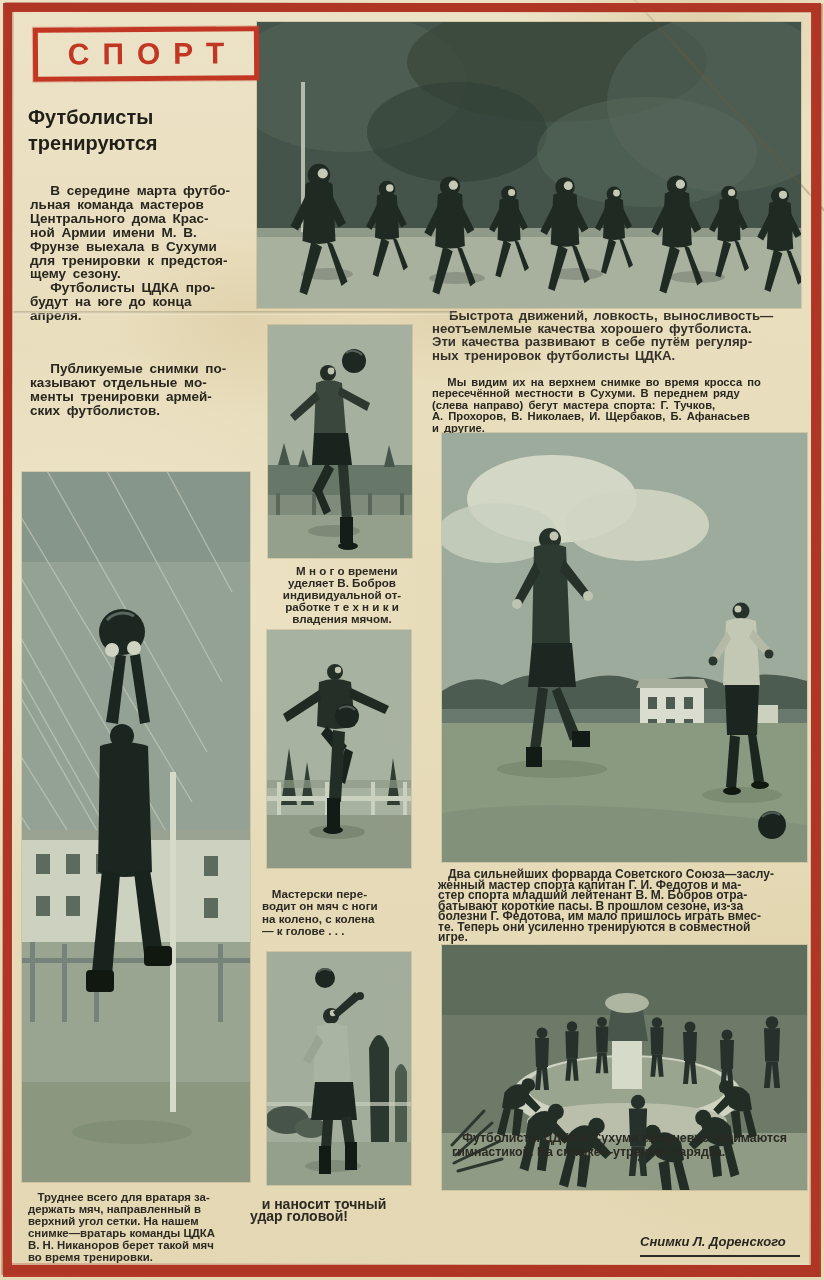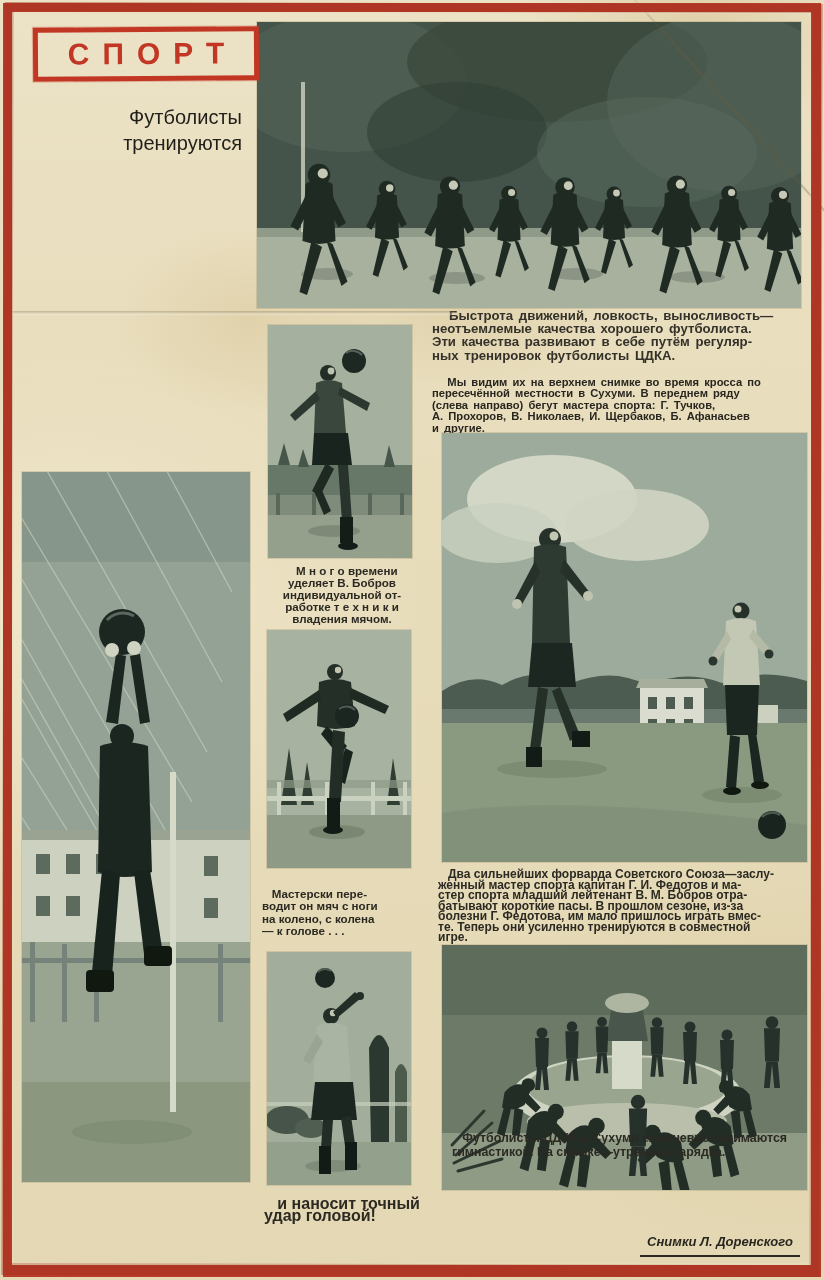--- a/index.html
+++ b/index.html
@@ -24,34 +24,34 @@
   #frame:after{content:"";position:absolute;left:0;top:0;right:0;bottom:0;
     border:solid rgba(236,222,188,.35);border-width:2px;}
   .abs{position:absolute;}
   .txt{white-space:pre-line;}
   
   #sport-box{left:33px;top:27px;width:216px;height:44px;border:5px solid #c23624;
     display:flex;align-items:center;justify-content:center;transform:rotate(-.4deg);
     box-shadow:0 0 0 1px rgba(194,54,36,.25);}
   #sport-box span{font-size:30px;font-weight:700;color:#c23624;letter-spacing:13px;padding-left:13px;line-height:1;}
   
-  #headline{left:28px;top:104px;width:214px;text-align:right;font-size:20px;line-height:26px;font-weight:400;color:#211f19;}
+  #headline{left:28px;top:104px;width:214px;text-align:left;font-size:20px;line-height:26px;font-weight:700;color:#211f19;}
   #para1{left:30px;top:184px;width:224px;font-size:13.5px;line-height:13.9px;font-weight:700;word-spacing:3px;}
   #para2{left:30px;top:362px;width:224px;font-size:13.5px;line-height:13.9px;font-weight:700;word-spacing:3px;}
   #right-lead{left:432px;top:309px;width:380px;font-size:13.2px;line-height:13.2px;font-weight:700;word-spacing:2px;color:#33312a;}
   #right-detail{left:432px;top:377px;width:380px;font-size:11.2px;line-height:11.4px;font-weight:700;word-spacing:2px;}
   .cap{font-weight:700;color:#2b2922;}
   #cap-juggle{left:262px;top:565px;width:160px;font-size:11.6px;line-height:12px;text-align:center;}
   #cap-knee{left:262px;top:888px;width:160px;font-size:11.6px;line-height:12.4px;}
-  #cap-header{left:264px;top:1198px;width:160px;font-size:16px;line-height:12.4px;}
+  #cap-header{left:250px;top:1198px;width:160px;font-size:14px;line-height:12.4px;}
   #cap-goalie{left:28px;top:1192px;width:228px;font-size:11.4px;line-height:11.9px;}
   #cap-forwards{left:438px;top:869px;width:374px;font-size:12px;line-height:10.5px;}
   #cap-gym{left:452px;top:1132px;width:360px;font-size:12.4px;line-height:13.5px;}
   #credit{left:640px;top:1234px;width:160px;font-size:13px;font-weight:700;font-style:italic;
-    text-align:center;padding-bottom:6px;border-bottom:2px solid #2b2922;}
+    padding-bottom:6px;border-bottom:2px solid #2b2922;}
   
   .photo{box-shadow:inset 0 0 0 1px rgba(35,45,38,.45), 0 0 0 1px rgba(120,110,80,.2);overflow:hidden;}
   .photo svg{display:block;width:100%;height:100%;}
   #ph-run{left:257px;top:22px;width:544px;height:286px;}
   #ph-goalie{left:22px;top:472px;width:228px;height:710px;}
   #ph-juggle{left:268px;top:325px;width:144px;height:233px;}
   #ph-knee{left:267px;top:630px;width:144px;height:238px;}
   #ph-header{left:267px;top:952px;width:144px;height:233px;}
   #ph-forwards{left:442px;top:433px;width:365px;height:429px;}
   #ph-gym{left:442px;top:945px;width:365px;height:245px;}
@@ -103,20 +103,34 @@
       <use href="#runnerA" transform="translate(523,234) scale(1.2)"></use>
     </svg>
   </div>
 
   <div class="abs" id="sport-box">
     <span>СПОРТ</span>
   </div>
 
   <div class="abs txt" id="headline">Футболисты
 тренируются</div>
+  <div class="abs txt" id="para1">&nbsp;&nbsp;&nbsp;В середине марта футбо-
+льная команда мастеров
+Центрального дома Крас-
+ной Армии имени М. В.
+Фрунзе выехала в Сухуми
+для тренировки к предстоя-
+щему сезону.
+&nbsp;&nbsp;&nbsp;Футболисты ЦДКА про-
+будут на юге до конца
+апреля.</div>
+  <div class="abs txt" id="para2">&nbsp;&nbsp;&nbsp;Публикуемые снимки по-
+казывают отдельные мо-
+менты тренировки армей-
+ских футболистов.</div>
   <div class="abs txt" id="right-lead">&nbsp;&nbsp;&nbsp;Быстрота движений, ловкость, выносливость—
 неотъемлемые качества хорошего футболиста.
 Эти качества развивают в себе путём регуляр-
 ных тренировок футболисты ЦДКА.</div>
   <div class="abs txt" id="right-detail">&nbsp;&nbsp;&nbsp;Мы видим их на верхнем снимке во время кросса по
 пересечённой местности в Сухуми. В переднем ряду
 (слева направо) бегут мастера спорта: Г. Тучков,
 А. Прохоров, В. Николаев, И. Щербаков, Б. Афанасьев
 и другие.</div>
 
@@ -257,20 +271,26 @@
         <circle cx="112" cy="176" r="7" fill="#cfd3c1"></circle>
       <circle cx="100" cy="264" r="12" fill="#1c2620"></circle>
       <path d="M78,274 Q100,266 126,274 L130,400 Q102,410 76,400 Z" fill="#1c2620"></path>
       <path d="M80,398 L70,500 L90,504 L98,402 Z" fill="#19231d"></path>
       <path d="M112,400 L122,482 L140,476 L128,398 Z" fill="#19231d"></path>
       <rect x="64" y="498" width="28" height="22" rx="4" fill="#10180f"></rect>
       <rect x="122" y="474" width="28" height="20" rx="4" fill="#10180f"></rect>
       <ellipse cx="110" cy="660" rx="60" ry="12" fill="#77856f" opacity=".5"></ellipse>
     </svg>
   </div>
+  <div class="abs txt cap" id="cap-goalie">&nbsp;&nbsp;&nbsp;Труднее всего для вратаря за-
+держать мяч, направленный в
+верхний угол сетки. На нашем
+снимке—вратарь команды ЦДКА
+В. Н. Никаноров берет такой мяч
+во время тренировки.</div>
 
   <div class="abs photo" id="ph-forwards">
     <svg viewBox="0 0 365 429" preserveAspectRatio="none">
       <rect width="365" height="429" fill="#9dab9c"></rect>
       <ellipse cx="110" cy="66" rx="85" ry="44" fill="#d6dac8" opacity=".95"></ellipse>
       <ellipse cx="195" cy="92" rx="72" ry="36" fill="#d0d5c2" opacity=".9"></ellipse>
       <ellipse cx="55" cy="100" rx="60" ry="30" fill="#cbd1bf" opacity=".8"></ellipse>
       <path d="M0,258 Q30,238 60,252 Q95,232 130,250 Q170,234 205,252 Q245,236 280,250 Q320,234 365,248 L365,290 L0,290 Z" fill="#4c5c50"></path>
       <rect y="276" width="365" height="16" fill="#76867a" opacity=".7"></rect>
       <rect x="198" y="255" width="64" height="64" fill="#d9dcce"></rect>

